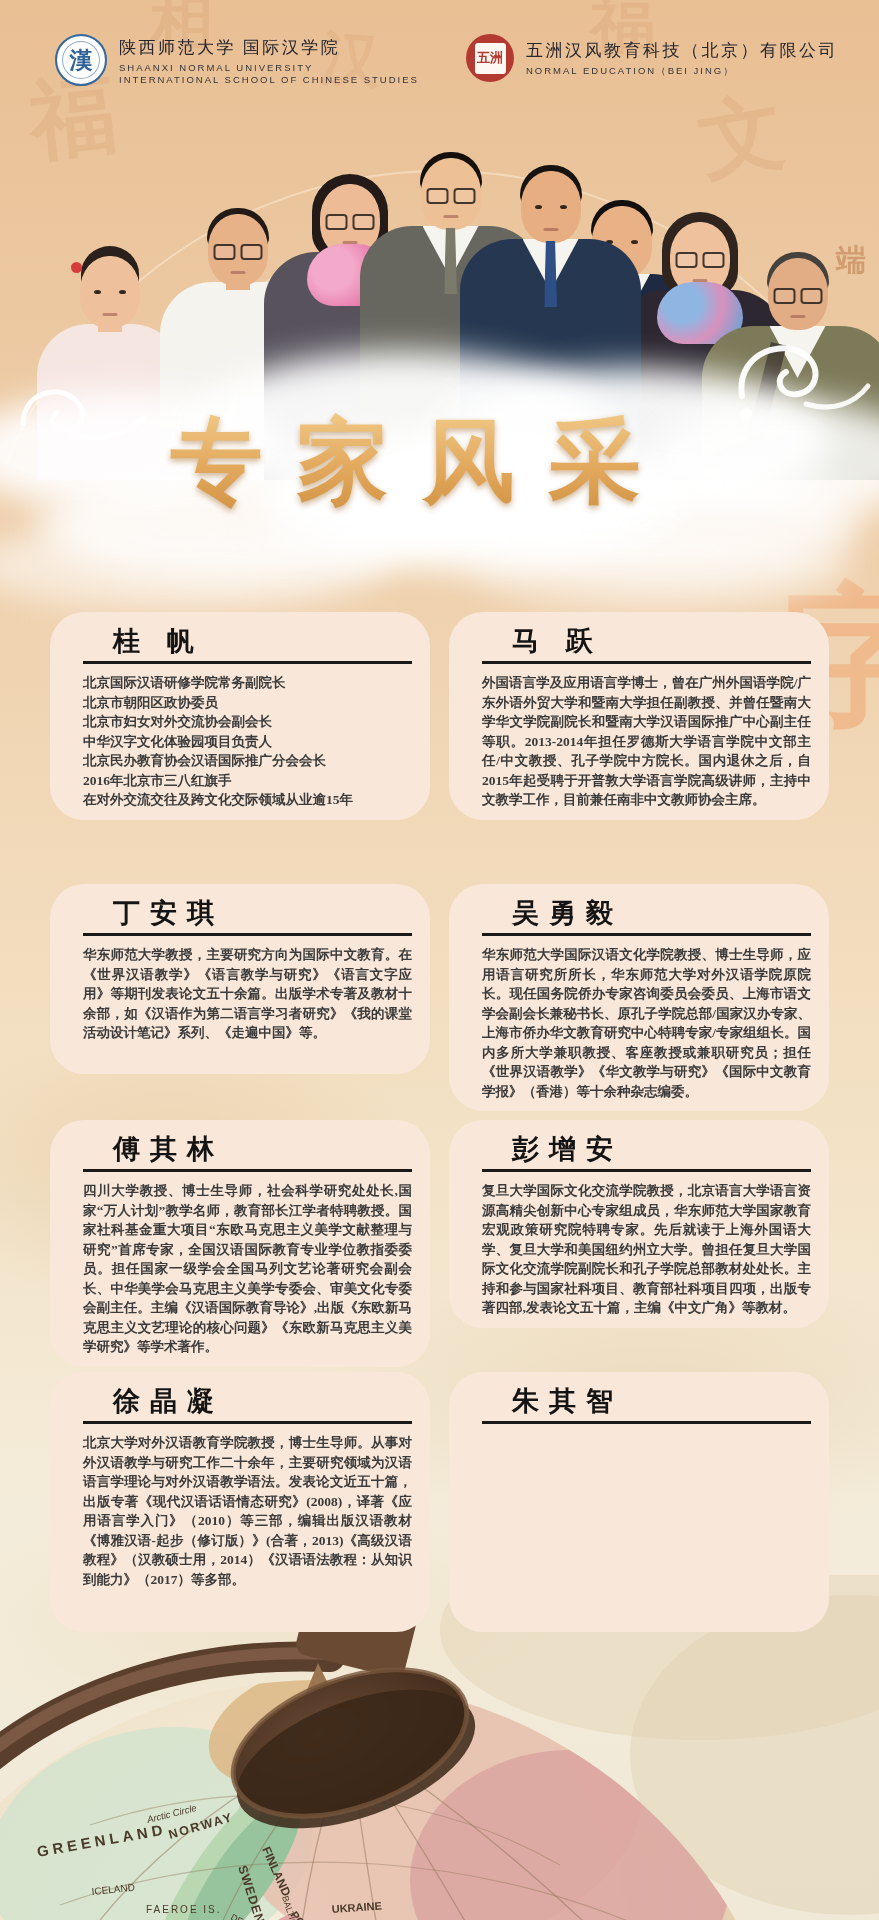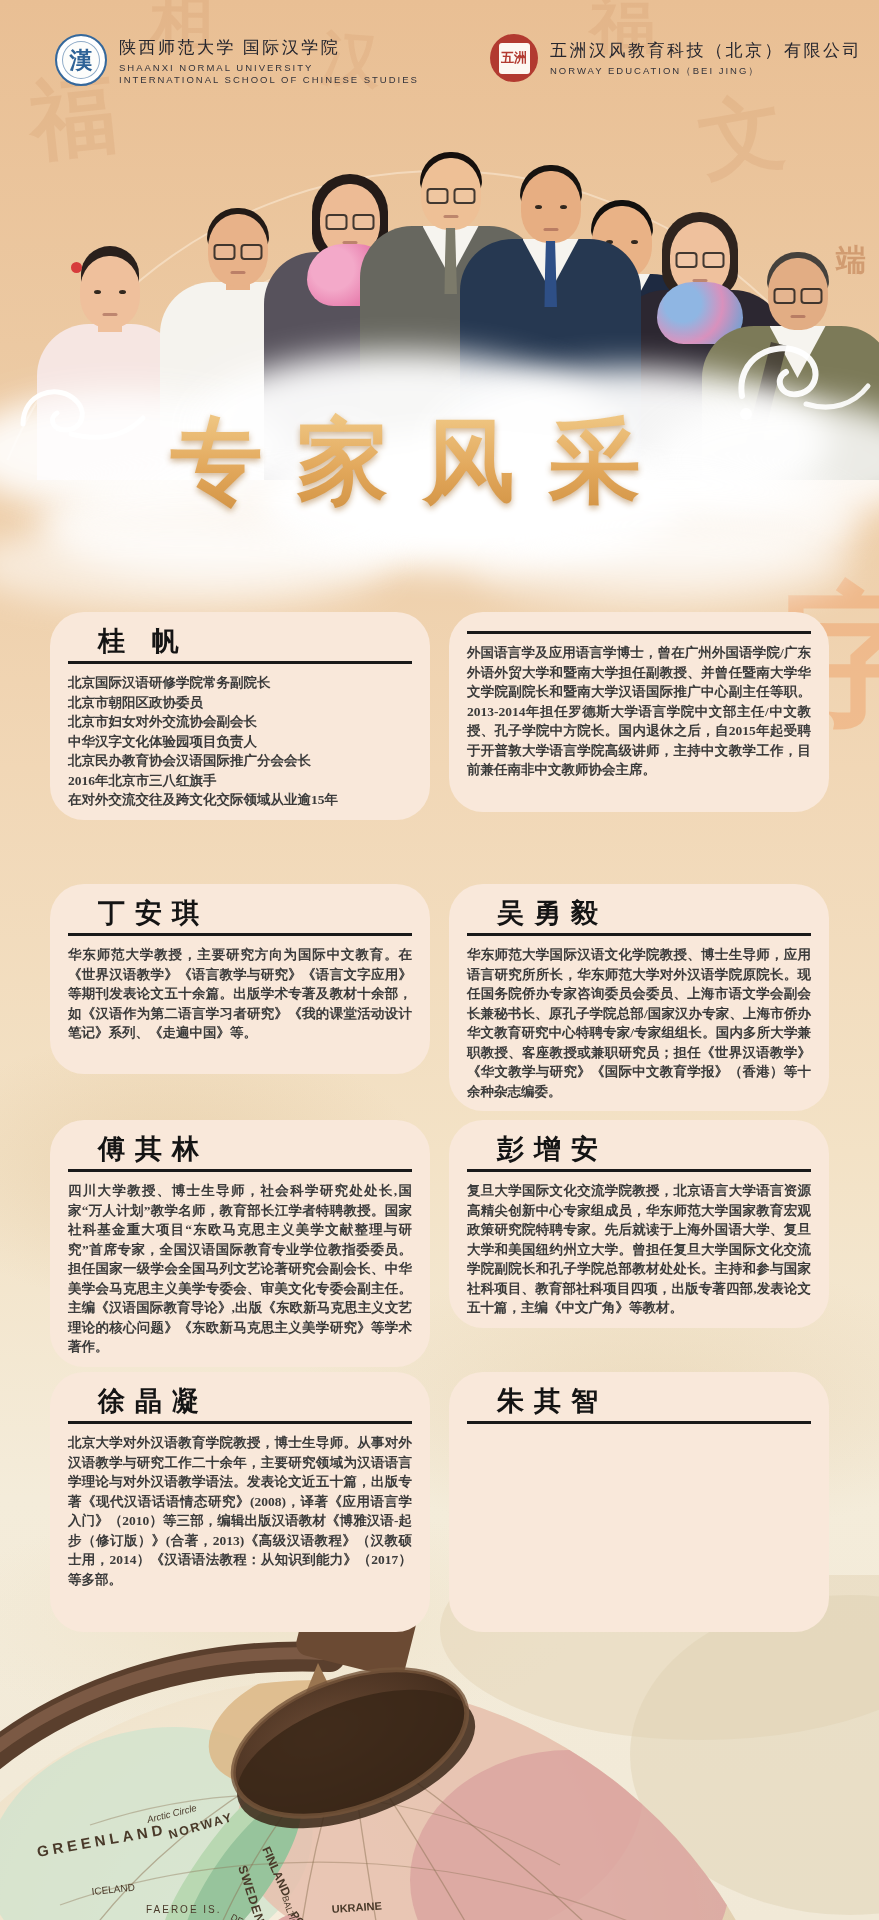--- a/index.html
+++ b/index.html
@@ -13,21 +13,21 @@
   .arc.a1{left:-30px;top:130px;width:940px;height:940px;}
   .arc.a2{left:40px;top:200px;width:800px;height:800px;}
   .arc.a3{left:110px;top:270px;width:660px;height:660px;}
   .mist{position:absolute;z-index:2;border-radius:50%;pointer-events:none;}
   .mist.m1{left:-90px;top:1030px;width:520px;height:280px;background:radial-gradient(ellipse,rgba(205,165,110,.25),transparent 70%);}
   .mist.m2{left:290px;top:1260px;width:720px;height:280px;background:radial-gradient(ellipse,rgba(210,172,118,.22),transparent 70%);}
   .mist.m3{left:-60px;top:1500px;width:640px;height:240px;background:radial-gradient(ellipse,rgba(238,225,198,.7),transparent 70%);}
   
   .logo-group{position:absolute;top:34px;display:flex;gap:12px;align-items:center;z-index:20;}
   .logo-left{left:55px;}
-  .logo-right{left:490px;}
+  .logo-right{left:466px;}
   .seal-snu{width:48px;height:48px;border-radius:50%;background:#fdfdfb;border:2px solid #35689c;
             box-shadow:inset 0 0 0 5px #ffffff, inset 0 0 0 6px rgba(53,104,156,.55);
             display:flex;align-items:center;justify-content:center;color:#2f6397;font-size:23px;font-weight:bold;}
   .seal-hf{width:48px;height:48px;border-radius:50%;background:#b23a30;display:flex;align-items:center;justify-content:center;}
   .seal-hf .inner{width:31px;height:31px;background:#fdf8f2;border-radius:3px;display:flex;align-items:center;justify-content:center;
                   color:#b23a30;font-weight:bold;font-size:13px;}
   .cn-name{font-size:17px;font-weight:400;color:#26262e;letter-spacing:2.5px;white-space:nowrap;}
   .en-name{font-family:"Liberation Sans","DejaVu Sans",sans-serif;font-size:9.5px;color:#33333b;letter-spacing:2px;margin-top:3px;white-space:nowrap;}
   
   .hero{position:absolute;left:0;top:128px;width:879px;height:352px;overflow:hidden;z-index:5;}
@@ -75,21 +75,21 @@
   .c7{left:260px;top:430px;width:420px;height:140px;opacity:1;}
   .c8{left:-30px;top:520px;width:420px;height:90px;opacity:.55;}
   .c9{left:470px;top:520px;width:380px;height:90px;opacity:.5;}
   .main-title{position:absolute;left:0;right:0;top:338px;z-index:8;text-align:center;transform:translateX(-17px);
               font-size:92px;font-weight:900;letter-spacing:34px;
               background:linear-gradient(180deg,#f3cf8e 0%,#e2a85c 55%,#cf8f3f 100%);
               -webkit-background-clip:text;background-clip:text;color:transparent;
               filter:drop-shadow(0 3px 3px rgba(150,90,20,.45)) drop-shadow(0 0 16px rgba(255,255,255,.75));}
   .swirl{position:absolute;z-index:7;}
   
-  .card{position:absolute;width:380px;background:#f9e8da;border-radius:34px;padding:14px 18px 10px 18px;box-sizing:border-box;z-index:10;}
+  .card{position:absolute;width:380px;background:#f9e8da;border-radius:34px;padding:14px 18px 10px 33px;box-sizing:border-box;z-index:10;}
   .card h2{margin:0 0 0 30px;font-size:27px;line-height:30px;font-weight:700;letter-spacing:10px;color:#141414;}
   .card .rule{height:3px;background:#1a1a1a;margin:5px 0 9px 0;border:none;}
   .card .bio{margin:0;font-size:13.5px;line-height:19.5px;color:#3b3b3b;text-align:justify;white-space:pre-line;font-weight:bold;}
   .col-l{left:50px;} .col-r{left:449px;}
   .r1{top:612px;min-height:200px;} .r2{top:884px;min-height:190px;}
   .r3{top:1120px;min-height:205px;} .r4{top:1372px;min-height:260px;}
   
   .globe-wrap{position:absolute;left:0;top:1575px;width:879px;height:345px;z-index:3;}
 </style>
 </head>
@@ -125,21 +125,21 @@
       <div class="en-name">SHAANXI NORMAL UNIVERSITY</div>
       <div class="en-name" style="margin-top:1px;">INTERNATIONAL SCHOOL OF CHINESE STUDIES</div>
     </div>
   </div>
   <div class="logo-group logo-right">
     <div class="seal-hf">
       <div class="inner">五洲</div>
     </div>
     <div>
       <div class="cn-name">五洲汉风教育科技（北京）有限公司</div>
-      <div class="en-name">NORWAY EDUCATION（BEI JING）</div>
+      <div class="en-name">NORMAL EDUCATION（BEI JING）</div>
     </div>
   </div>
 
   <div class="hero">
     <div class="person p1" style="height:234px;z-index:3;">
       <div class="hair"></div>
         <div class="torso"></div>
       <div class="neck"></div>
         <div class="head"></div>
       <div class="flower"></div>
@@ -265,20 +265,21 @@
     <div class="rule"></div>
     <p class="bio">北京国际汉语研修学院常务副院长
 北京市朝阳区政协委员
 北京市妇女对外交流协会副会长
 中华汉字文化体验园项目负责人
 北京民办教育协会汉语国际推广分会会长
 2016年北京市三八红旗手
 在对外交流交往及跨文化交际领域从业逾15年</p>
   </article>
   <article class="card col-r r1">
+    <h2>马 跃</h2>
     <div class="rule"></div>
     <p class="bio">外国语言学及应用语言学博士，曾在广州外国语学院/广东外语外贸大学和暨南大学担任副教授、并曾任暨南大学华文学院副院长和暨南大学汉语国际推广中心副主任等职。2013-2014年担任罗德斯大学语言学院中文部主任/中文教授、孔子学院中方院长。国内退休之后，自2015年起受聘于开普敦大学语言学院高级讲师，主持中文教学工作，目前兼任南非中文教师协会主席。</p>
   </article>
   <article class="card col-l r2">
     <h2>丁安琪</h2>
     <div class="rule"></div>
     <p class="bio">华东师范大学教授，主要研究方向为国际中文教育。在《世界汉语教学》《语言教学与研究》《语言文字应用》等期刊发表论文五十余篇。出版学术专著及教材十余部，如《汉语作为第二语言学习者研究》《我的课堂活动设计笔记》系列、《走遍中国》等。</p>
   </article>
   <article class="card col-l r3">
     <h2>傅其林</h2>

